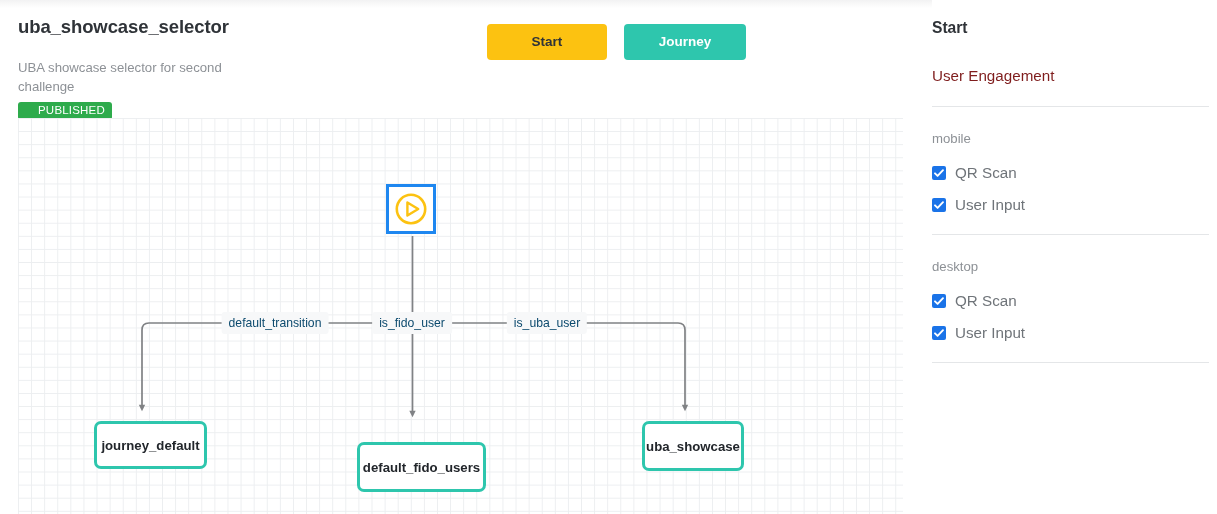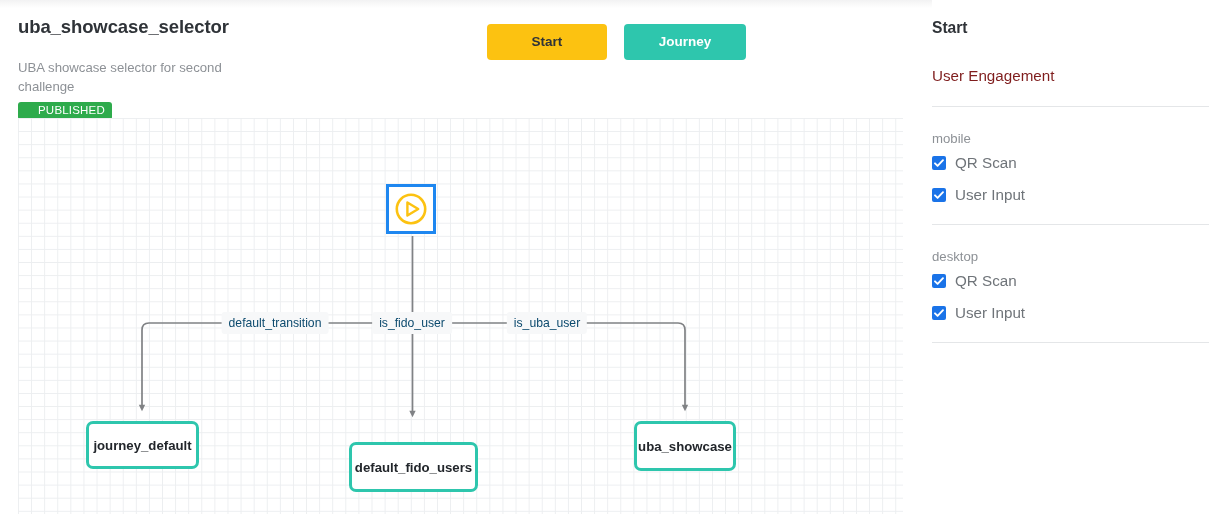--- a/index.html
+++ b/index.html
@@ -139,20 +139,21 @@
     background: #ffffff;
     border: 3px solid #2ec6ad;
     border-radius: 7px;
     display: flex;
     align-items: center;
     justify-content: center;
     font-size: 13.2px;
     font-weight: bold;
     color: #22262b;
     white-space: nowrap;
+    margin-left: 8px;
   }
 
   
   .sidebar {
     position: absolute;
     left: 932px; top: 0;
     width: 285px; height: 514px;
     background: #ffffff;
     padding-top: 17px;
   }
@@ -179,21 +180,21 @@
     font-size: 13.2px;
     color: #8d9196;
     line-height: 17px;
   }
   .sb-check-row {
     display: flex;
     align-items: center;
     margin-top: 13px;
     gap: 9px;
   }
-  .sb-check-row.first { margin-top: 6px; }
+  .sb-check-row.first { margin-top: 16px; }
   .checkbox {
     width: 14px; height: 14px;
     border-radius: 2px;
     background: #1a73e8;
     flex: none;
     position: relative;
   }
   .checkbox svg { position: absolute; left: 1px; top: 1px; }
   .sb-check-label {
     font-size: 15.2px;

